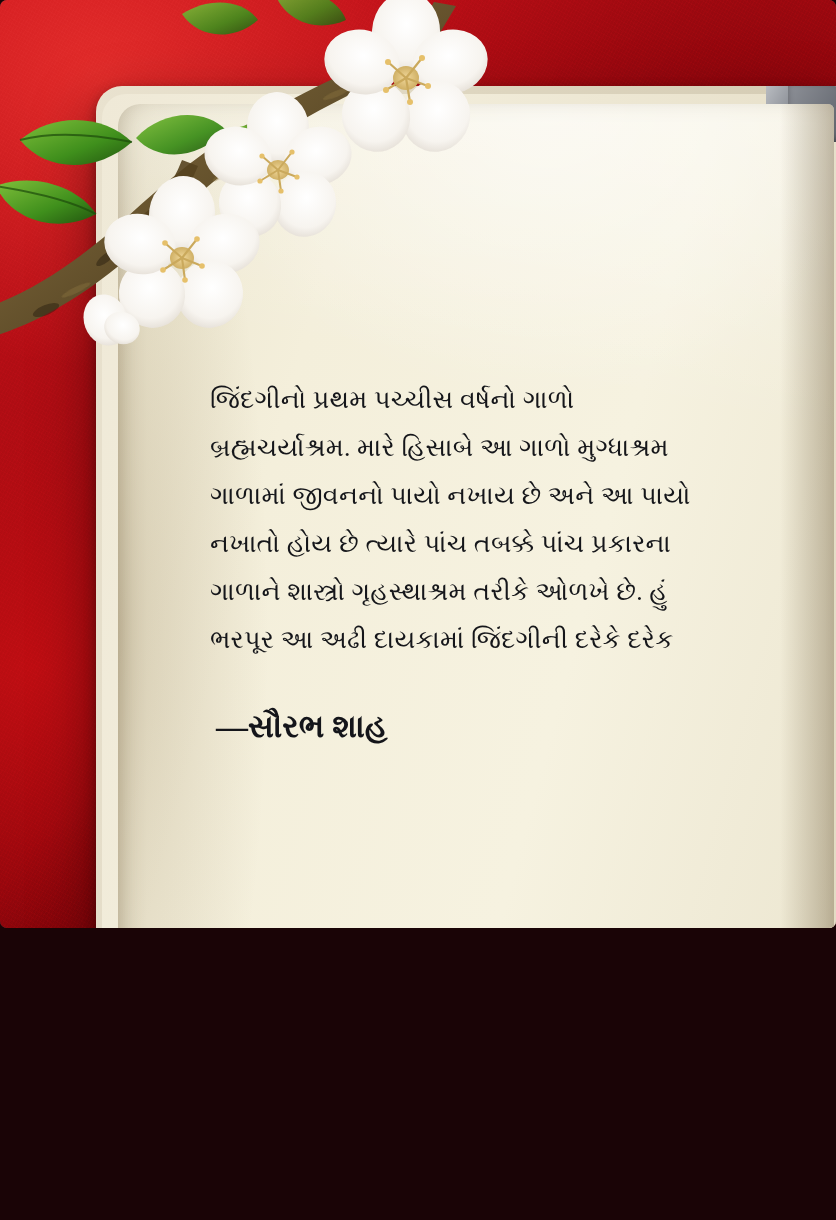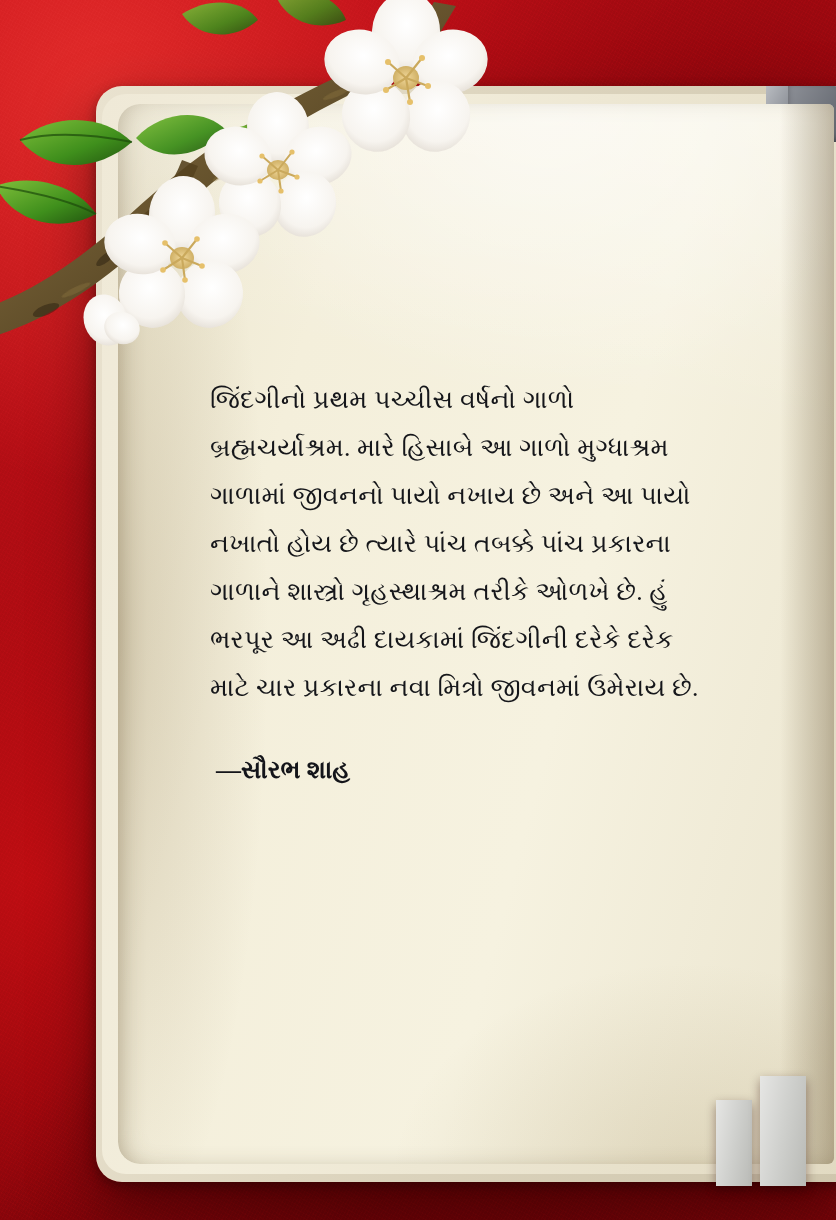--- a/index.html
+++ b/index.html
@@ -3,24 +3,25 @@
 <meta charset="utf-8">
 <style>
   html, body {
     margin: 0;
     padding: 0;
     background: #1a0406;
   }
   #stage {
     position: relative;
     width: 836px;
-    height: 1220px;
+    height: 928px;
     overflow: hidden;
     font-family: "Liberation Serif", serif;
     background: #404040;
+    border-radius: 7px;
   }
 
   
   .backdrop {
     position: absolute;
     inset: 0;
     background:
       radial-gradient(ellipse 60% 45% at 12% 8%, rgba(255,70,60,0.55), rgba(255,70,60,0) 70%),
       radial-gradient(ellipse 70% 55% at 92% 18%, rgba(120,0,6,0.75), rgba(120,0,6,0) 72%),
       radial-gradient(ellipse 80% 60% at 50% 115%, rgba(90,0,4,0.85), rgba(90,0,4,0) 70%),
@@ -109,21 +110,21 @@
     font-family: "Liberation Serif", serif;
     font-size: 25.5px;
     line-height: 48px;
     color: #15161a;
     letter-spacing: 0.2px;
     white-space: nowrap;
   }
   .author {
     margin-top: 44px;
     font-family: "Liberation Serif", serif;
-    font-size: 25px;
+    font-size: 32px;
     font-weight: bold;
     color: #14151a;
     padding-left: 6px;
   }
 
   
   .ribbon {
     position: absolute;
     bottom: -4px;
     width: 36px;
@@ -183,21 +184,20 @@
       <div class="page-sheen"></div>
       <div class="spine-shadow"></div>
 
       <div class="text-block">
         <div class="poem-line">જિંદગીનો પ્રથમ પચ્ચીસ વર્ષનો ગાળો</div>
         <div class="poem-line">બ્રહ્મચર્યાશ્રમ. મારે હિસાબે આ ગાળો મુગ્ધાશ્રમ</div>
         <div class="poem-line">ગાળામાં જીવનનો પાયો નખાય છે અને આ પાયો</div>
         <div class="poem-line">નખાતો હોય છે ત્યારે પાંચ તબક્કે પાંચ પ્રકારના</div>
         <div class="poem-line">ગાળાને શાસ્ત્રો ગૃહસ્થાશ્રમ તરીકે ઓળખે છે. હું</div>
         <div class="poem-line">ભરપૂર આ અઢી દાયકામાં જિંદગીની દરેકે દરેક</div>
-        <div class="poem-line">માટે ચાર પ્રકારના નવા મિત્રો જીવનમાં ઉમેરાય છે.</div>
         <div class="author">—સૌરભ શાહ</div>
       </div>
     </div>
 
     <div class="ribbon r1"></div>
     <div class="ribbon r2"></div>
   </div>
 
   <div class="branch-layer">
     <svg width="520" height="360" viewBox="0 0 520 360" xmlns="http://www.w3.org/2000/svg">

